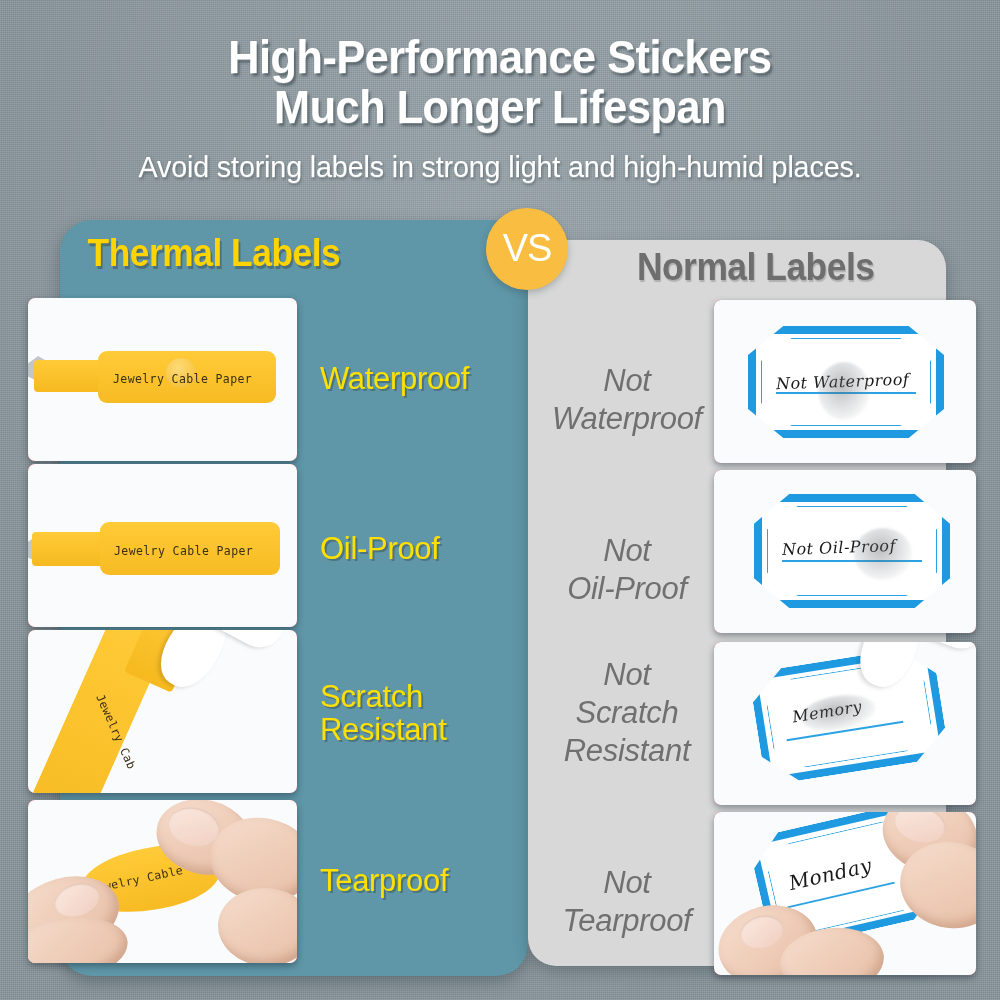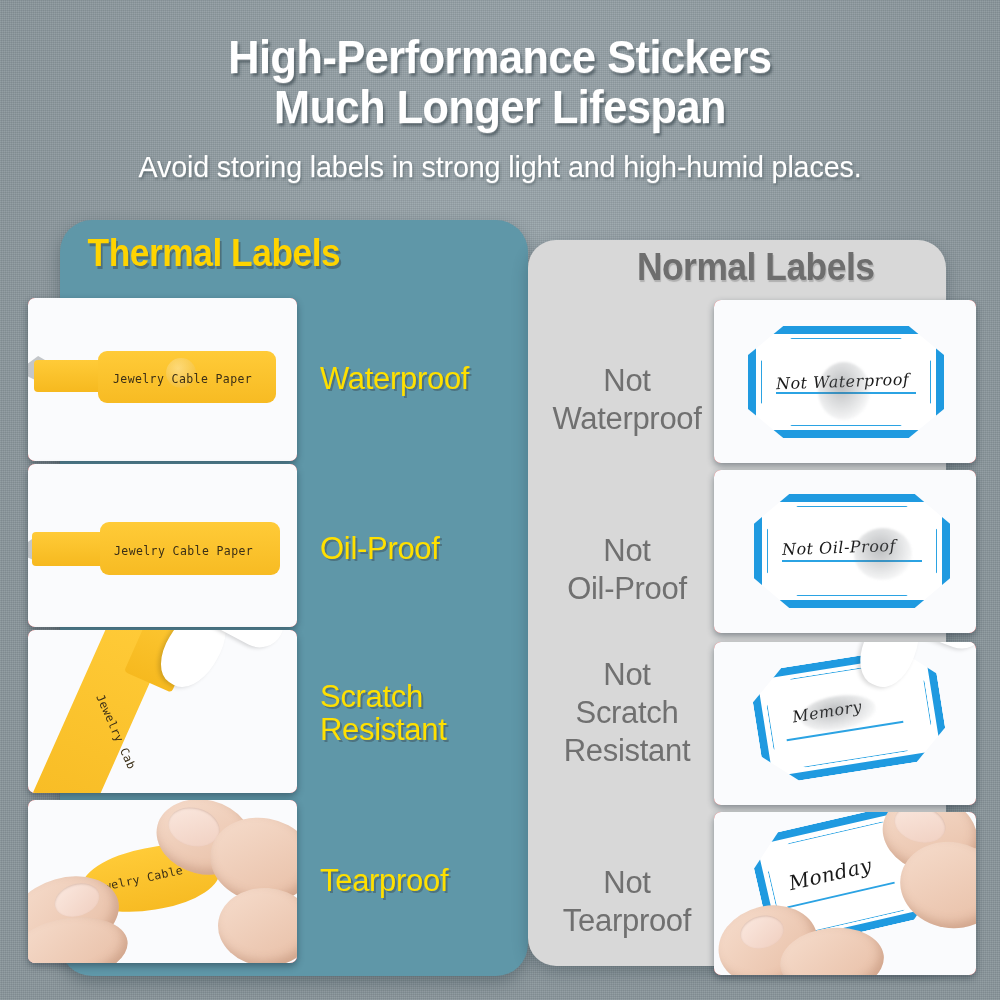--- a/index.html
+++ b/index.html
@@ -176,20 +176,21 @@
   }
   .feat-yellow{
     color:#ffe000; font-size:31px; left:320px;
     text-shadow:2px 2px 0 rgba(60,80,90,.5);
     letter-spacing:-0.3px;
   }
   .feat-gray{
     color:#707070; font-size:31px; width:206px; left:524px;
     text-align:center; line-height:1.22;
     letter-spacing:-0.3px;
+    font-style:italic;
   }
   #feat-y1{ top:362px; } #feat-y2{ top:532px; }
   #feat-y3{ top:680px; } #feat-y4{ top:864px; }
   #feat-n1{ top:362px; } #feat-n2{ top:532px; }
   #feat-n3{ top:656px; } #feat-n4{ top:864px; }
 </style>
 </head>
 <body>
 
 <div id="texture"></div>
@@ -201,20 +202,23 @@
     <div id="title2" class="title-line">Much Longer Lifespan</div>
     <div class="subtitle">Avoid storing labels in strong light and high-humid places.</div>
   </div>
 
   <div id="panel-thermal" class="panel"></div>
   <div id="panel-normal" class="panel"></div>
 
   <div id="thermal-title" class="panel-title">Thermal Labels</div>
   <div id="normal-title" class="panel-title">Normal Labels</div>
 
+  <div id="vs-badge">
+    <span>VS</span>
+  </div>
 
   <div id="card-l1" class="card card-left">
     <div class="photo">
       <div class="clipbit" style="left:-2px;top:58px;"></div>
       <div class="ytail" style="left:6px;top:62px;width:70px;height:32px;border-radius:4px;"></div>
       <div class="ylabel" style="left:70px;top:53px;width:178px;height:52px;"></div>
       <div class="bump" style="left:138px;top:60px;"></div>
       <div class="ylabel-text" style="left:85px;top:74px;">Jewelry Cable Paper</div>
     </div>
   </div>

